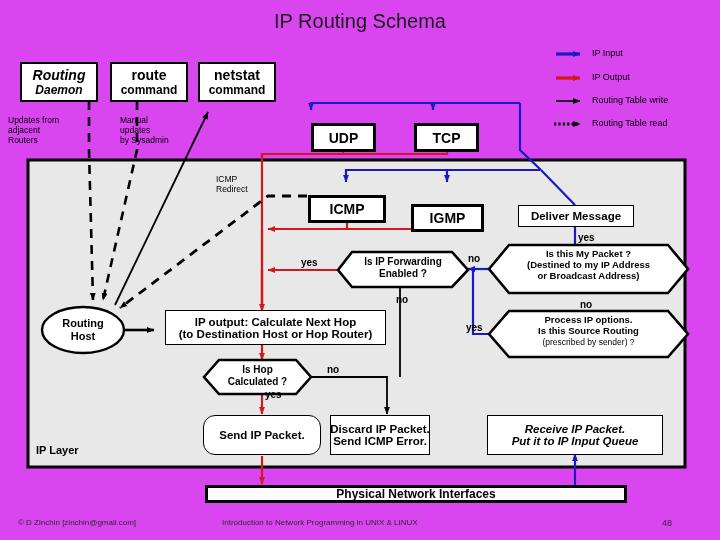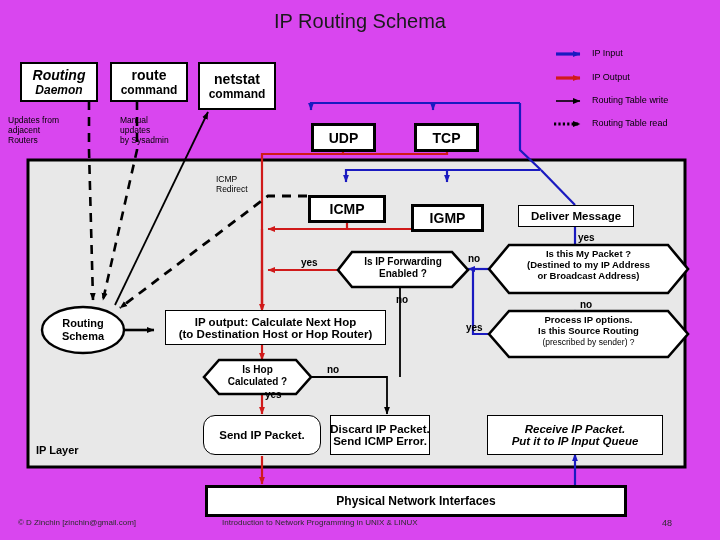--- a/index.html
+++ b/index.html
@@ -237,21 +237,21 @@
   <div class="node topbox italic" style="left:20px; top:62px; width:78px; height:40px;">
     <span class="l1">Routing</span>
     <span class="l2">Daemon</span>
   </div>
 
   <div class="node topbox" style="left:110px; top:62px; width:78px; height:40px;">
     <span class="l1">route</span>
     <span class="l2">command</span>
   </div>
 
-  <div class="node topbox" style="left:198px; top:62px; width:78px; height:48px;">
+  <div class="node topbox" style="left:198px; top:62px; width:78px; height:40px;">
     <span class="l1">netstat</span>
     <span class="l2">command</span>
   </div>
 
   <div class="lbl note" style="left: 8px; top: 116px; white-space: pre;">Updates from
 adjacent
 Routers</div>
   <div class="lbl note" style="left: 120px; top: 116px; white-space: pre;">Manual
 updates
 by Sysadmin</div>
@@ -267,21 +267,21 @@
   </div>
   <div class="node proto" style="left:308px; top:183px; width:78px; height:28px;">
     <span class="l1">ICMP</span>
   </div>
   <div class="node proto" style="left:411px; top:192px; width:73px; height:28px;">
     <span class="l1">IGMP</span>
   </div>
 
   <div class="elltext" style="left:43px; top:317px; width:80px;">
     <span>Routing</span><br>
-    <span>Schema</span>
+    <span>Host</span>
   </div>
 
   <div class="node actbox" style="left:518px; top:205px; width:116px; height:22px;">
     <span class="l1">Deliver Message</span>
   </div>
 
   <div class="node actbox" style="left:165px; top:310px; width:221px; height:35px;">
     <span class="l1" style="white-space: pre;">IP output: Calculate Next Hop
 (to Destination Host or Hop Router)</span>
   </div>
@@ -293,21 +293,21 @@
   <div class="node actbox" style="left:330px; top:415px; width:100px; height:40px;">
     <span class="l1" style="white-space: pre;">Discard IP Packet.
 Send ICMP Error.</span>
   </div>
 
   <div class="node actbox" style="left:487px; top:415px; width:176px; height:40px;">
     <span class="l1" style="white-space: pre; font-style: italic;">Receive IP Packet.
 Put it to IP Input Queue</span>
   </div>
 
-  <div class="node actbox" style="left:205px; top:485px; width:422px; height:32px; font-size:12px; border-width:3px;">
+  <div class="node actbox" style="left:205px; top:485px; width:422px; height:18px; font-size:12px; border-width:3px;">
     <span class="l1">Physical Network Interfaces</span>
   </div>
 
   <div class="hextext" style="left:344px; top:256px; width:118px; font-size:10px;">
     <span>Is IP Forwarding</span><br>
     <span>Enabled ?</span>
   </div>
 
   <div class="hextext" style="left:500px; top:249px; width:177px; font-size:9.5px;">
     <span>Is this My Packet ?</span><br>

